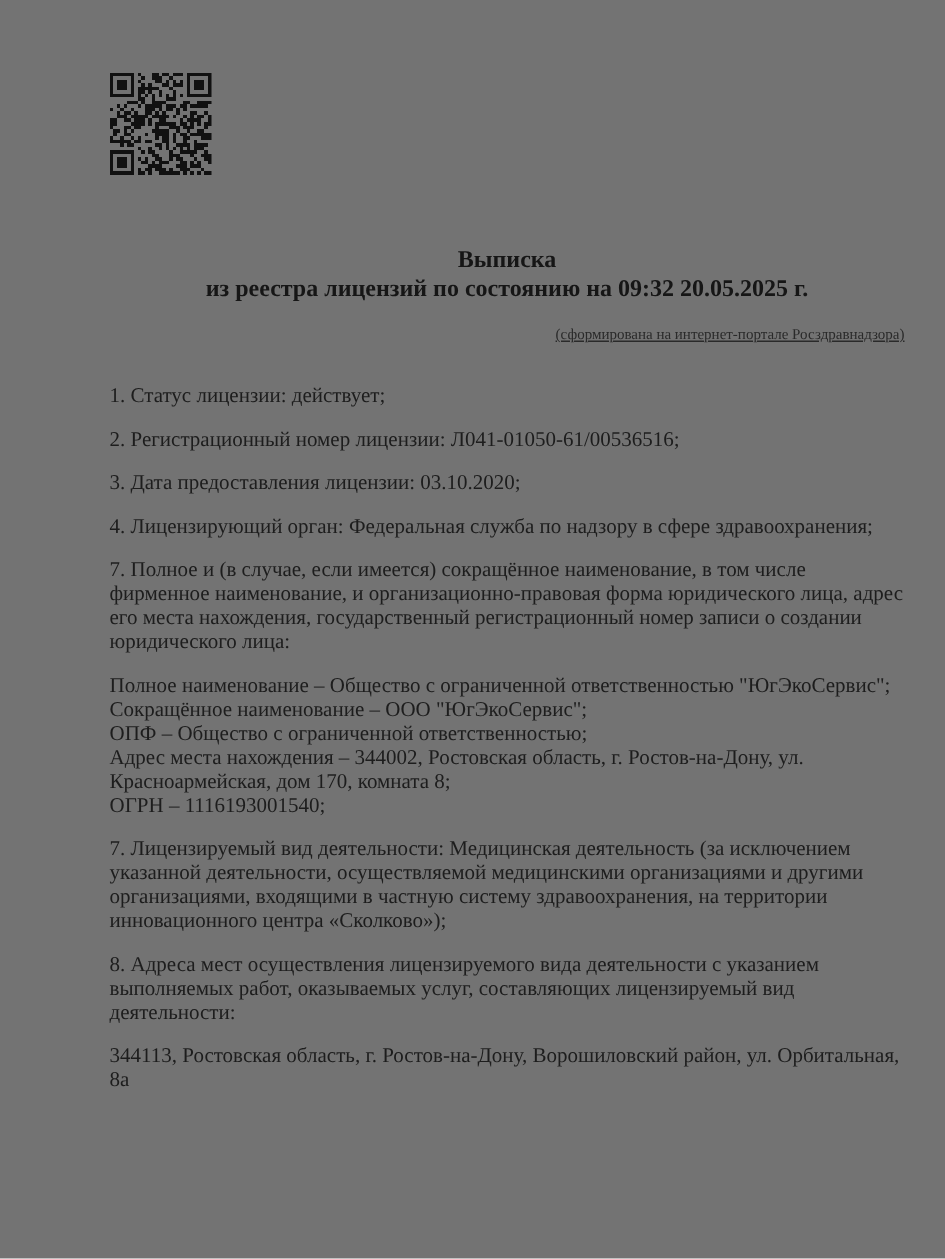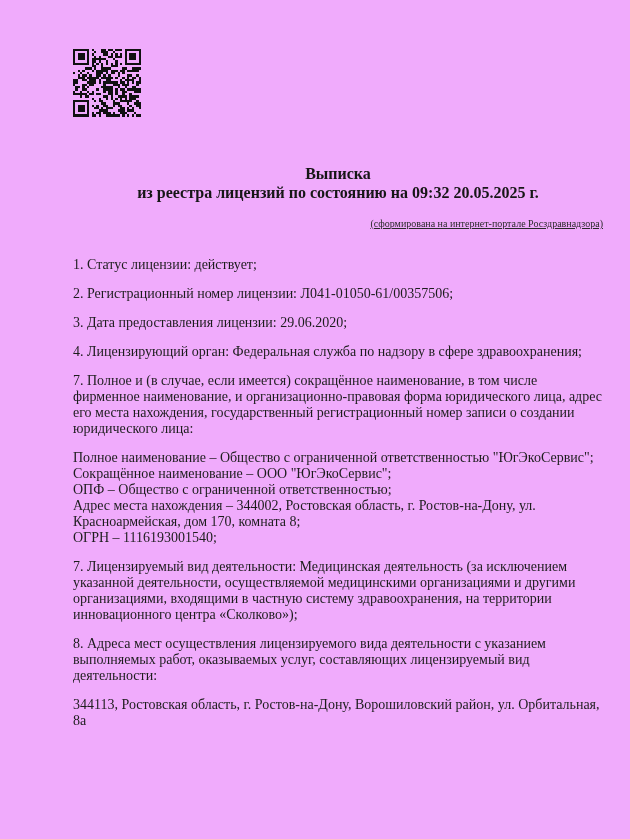--- a/index.html
+++ b/index.html
@@ -1,21 +1,21 @@
 <!DOCTYPE html>
 <html lang="ru"><head>
 <meta charset="utf-8">
 <style>
   html, body { margin: 0; padding: 0; background: #ffffff; }
   .page {
     position: relative;
     width: 630px;
     height: 839px;
     margin: 0 auto;
-    background: #f0abfc;
+    background: #737373;
     font-family: "Liberation Serif", serif;
     color: #1d1d1d;
     box-sizing: border-box;
     overflow: hidden;
   }
   .qr {
     position: absolute;
     left: 73px;
     top: 47px;
     width: 68px;
@@ -495,22 +495,22 @@
 
     <div class="title-block">
       <div>Выписка</div>
       <div>из реестра лицензий по состоянию на 09:32 20.05.2025 г.</div>
     </div>
 
     <div class="subtitle">(сформирована на интернет-портале Росздравнадзора)</div>
 
     <div class="body-text">
       <p>1. Статус лицензии: действует;</p>
-      <p>2. Регистрационный номер лицензии: Л041-01050-61/00357506;</p>
-      <p>3. Дата предоставления лицензии: 29.06.2020;</p>
+      <p>2. Регистрационный номер лицензии: Л041-01050-61/00536516;</p>
+      <p>3. Дата предоставления лицензии: 03.10.2020;</p>
       <p>4. Лицензирующий орган: Федеральная служба по надзору в сфере здравоохранения;</p>
       <p>7. Полное и (в случае, если имеется) сокращённое наименование, в том числе фирменное наименование, и организационно-правовая форма юридического лица, адрес его места нахождения, государственный регистрационный номер записи о создании юридического лица:</p>
       <p><span>Полное наименование – Общество с ограниченной ответственностью "ЮгЭкоСервис";</span><br><span>Сокращённое наименование – ООО "ЮгЭкоСервис";</span><br><span>ОПФ – Общество с ограниченной ответственностью;</span><br><span>Адрес места нахождения – 344002, Ростовская область, г. Ростов-на-Дону, ул. Красноармейская, дом 170, комната 8;</span><br><span>ОГРН – 1116193001540;</span></p>
       <p>7. Лицензируемый вид деятельности: Медицинская деятельность (за исключением указанной деятельности, осуществляемой медицинскими организациями и другими организациями, входящими в частную систему здравоохранения, на территории инновационного центра «Сколково»);</p>
       <p>8. Адреса мест осуществления лицензируемого вида деятельности с указанием выполняемых работ, оказываемых услуг, составляющих лицензируемый вид деятельности:</p>
       <p class="last">344113, Ростовская область, г. Ростов-на-Дону, Ворошиловский район, ул. Орбитальная, 8а</p>
     </div>
 
   </div>
 </div>

